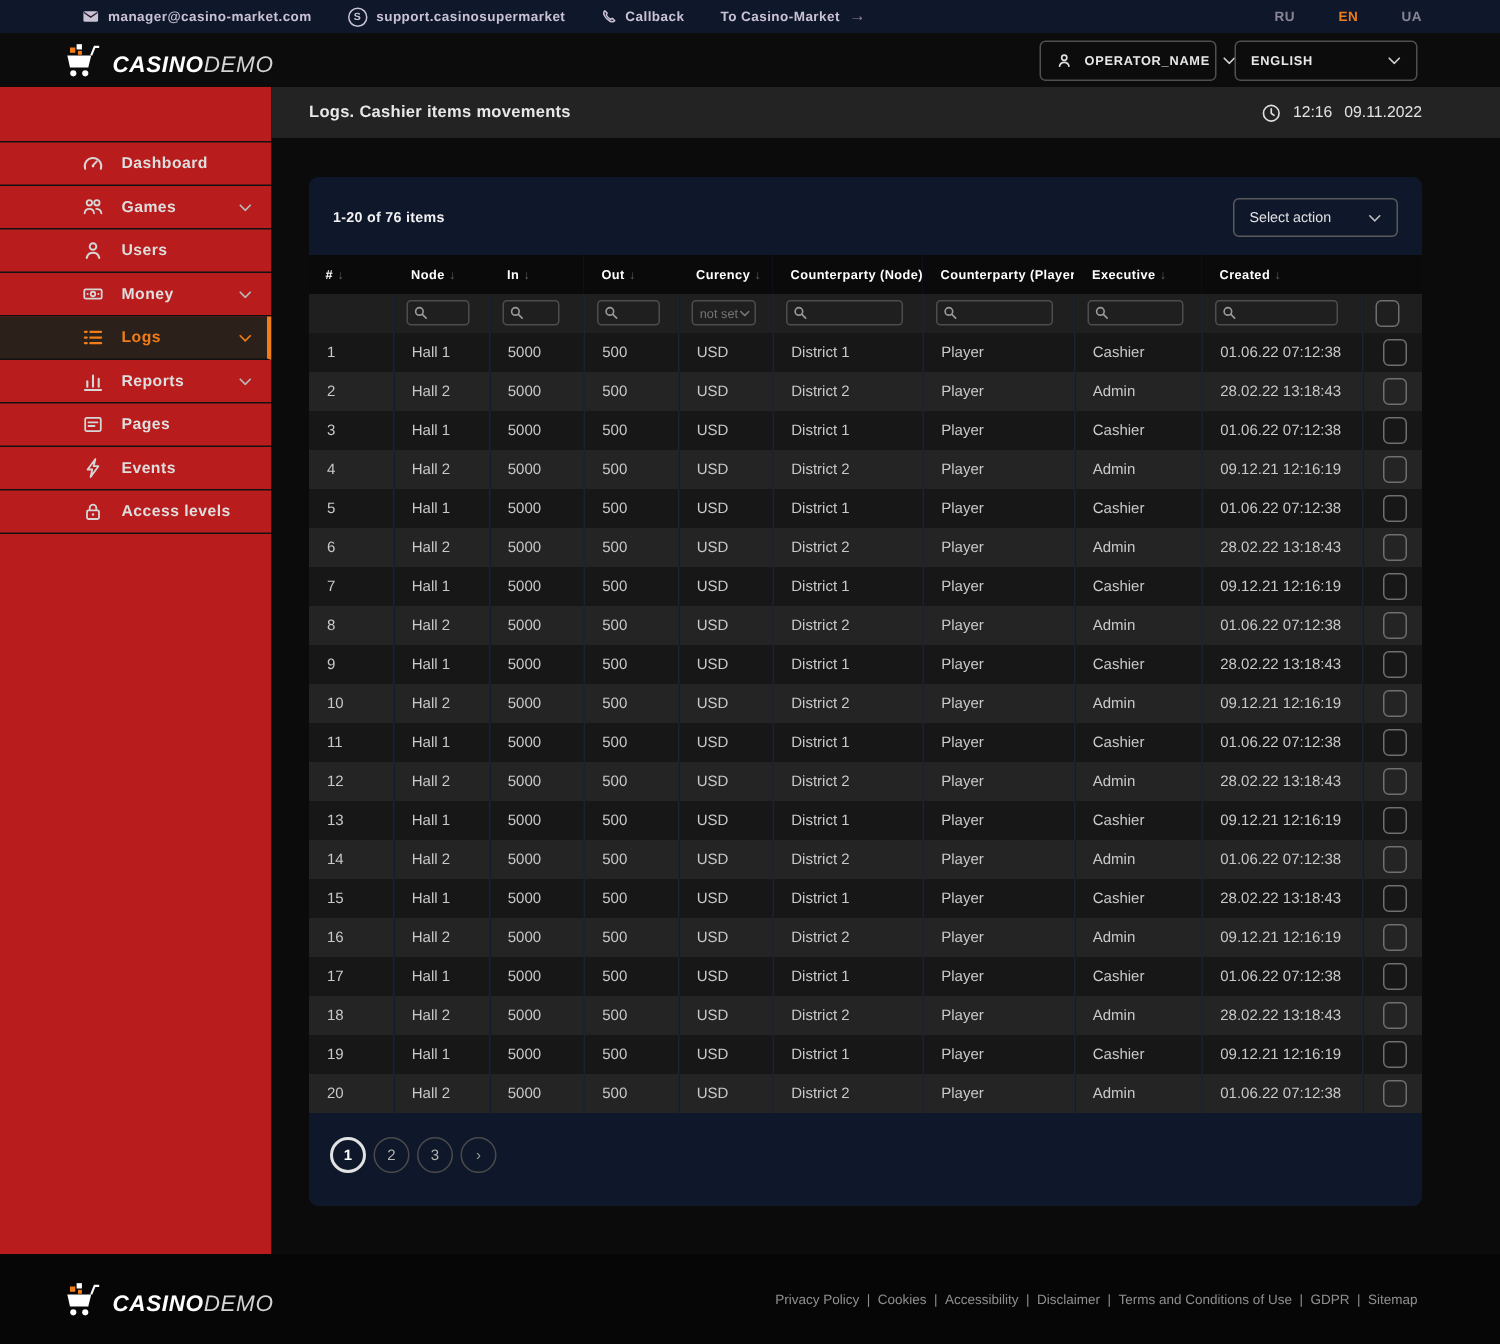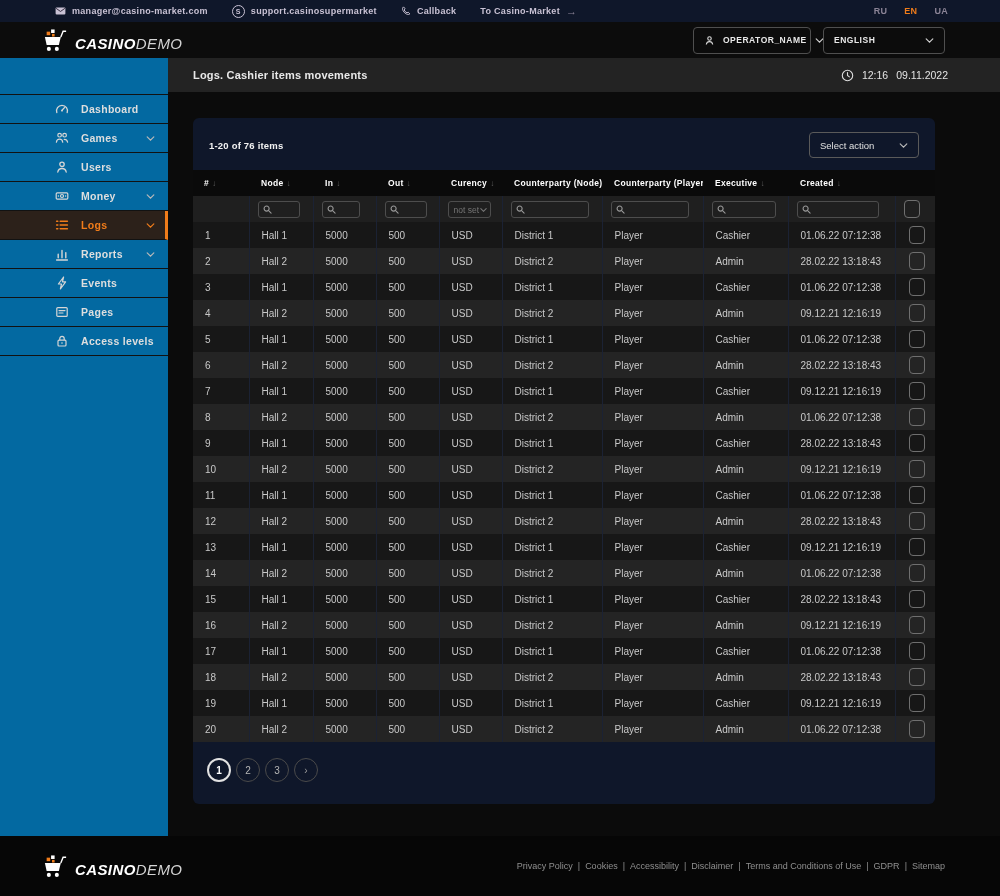--- a/index.html
+++ b/index.html
@@ -3,36 +3,36 @@
 <meta charset="utf-8">
 <style>
   html,body{margin:0;padding:0}
   body{width:1000px;height:896px;background:#0a0a0a;font-family:"Liberation Sans",sans-serif;color:#e8e8e8;overflow:hidden}
   svg{display:block}
   
   .topstrip{height:22px;background:#0f172a;display:flex;align-items:center;padding:0 52px 0 55px;gap:24px;font-size:9px;font-weight:bold;letter-spacing:.3px;color:#c9c2d4;box-sizing:border-box}
   .ts-item{display:flex;align-items:center;gap:6px;cursor:pointer;white-space:nowrap}
   .ts-skype{width:11px;height:11px;border-radius:50%;border:1px solid #c9c2d4;font-size:7px;line-height:11px;text-align:center;font-style:normal}
   .ts-arrow{color:#8d8598;font-size:11px;font-weight:normal}
-  .ts-langs{margin-left:auto;display:flex;gap:17px}
+  .ts-langs{margin-left:auto;display:flex;gap:29px}
   .ts-lang{color:#8b8496;cursor:pointer}
   .ts-lang.active{color:#f07c1a}
   
   .header{height:36px;background:#0c0c0c;display:flex;align-items:center;padding:0 55px 0 42px;box-sizing:border-box}
   .logo{display:flex;align-items:flex-end;gap:6px;font-style:italic;font-size:15px;letter-spacing:.4px;cursor:pointer}
   .logo-casino{font-weight:bold;color:#fff}
   .logo-demo{color:#d4d4d4;font-weight:normal}
   .header-right{margin-left:auto;display:flex;gap:12px}
   .hselect{height:27px;border:1px solid #4f4f4f;border-radius:4px;display:flex;align-items:center;gap:8px;padding:0 10px;font-size:8.5px;font-weight:bold;letter-spacing:.5px;color:#e8e8e8;cursor:pointer;box-sizing:border-box}
   .hselect .chev{margin-left:auto;color:#cfcfcf}
   .hselect.operator{width:118px}
   .hselect.lang{width:122px}
   
   .body-row{display:flex;height:778px}
-  .sidebar{width:168px;background:#0369a1;padding-top:36px;box-sizing:border-box;flex-shrink:0}
+  .sidebar{width:181px;background:#b91c1c;padding-top:36px;box-sizing:border-box;flex-shrink:0}
   .side-nav{border-top:1px solid #121212}
   .side-item{height:29px;display:flex;align-items:center;padding:0 13px 0 55px;border-bottom:1px solid #121212;color:#dedede;cursor:pointer;box-sizing:border-box}
   .s-icon{width:15px;margin-right:11px;display:flex;color:#d6d6d6}
   .s-label{font-size:10.5px;font-weight:bold;letter-spacing:.3px}
   .s-chev{margin-left:auto;color:#b9b9b9;display:flex}
   .side-item.active{background:#2c211a;color:#f07c1a;border-right:3px solid #f07c1a;padding-right:10px}
   .side-item.active .s-icon,.side-item.active .s-chev{color:#f07c1a}
   .main{flex:1;background:#0b0b0b;display:flex;flex-direction:column}
   .titlebar{height:34px;background:#232323;display:flex;align-items:center;padding:0 52px 0 25px;flex-shrink:0}
   .page-title{font-size:11px;font-weight:bold;letter-spacing:.2px}
@@ -223,34 +223,34 @@
           </span>
           <span class="s-label">Reports</span>
           <span class="s-chev">
             <svg viewBox="0 0 10 6" width="9" height="5">
               <path d="M1 1l4 4 4-4" fill="none" stroke="currentColor" stroke-width="1.4" stroke-linecap="round"></path>
             </svg>
           </span>
         </div>
         <div class="side-item">
           <span class="s-icon">
-            <svg viewBox="0 0 14 14" width="14" height="14" fill="none" stroke="currentColor" stroke-width="1.2" stroke-linejoin="round">
-              <path d="M8.6 1 3.4 8h3.1L5.4 13l5.2-7.2H7.4z"></path>
-            </svg>
-          </span>
-          <span class="s-label">Events</span>
-        </div>
-        <div class="side-item">
-          <span class="s-icon">
             <svg viewBox="0 0 14 14" width="14" height="14" fill="none" stroke="currentColor" stroke-width="1.2" stroke-linecap="round">
               <rect x="1.8" y="2.6" width="10.4" height="8.8" rx="1"></rect>
               <path d="M4 5.6h6M4 8h4"></path>
             </svg>
           </span>
           <span class="s-label">Pages</span>
+        </div>
+        <div class="side-item">
+          <span class="s-icon">
+            <svg viewBox="0 0 14 14" width="14" height="14" fill="none" stroke="currentColor" stroke-width="1.2" stroke-linejoin="round">
+              <path d="M8.6 1 3.4 8h3.1L5.4 13l5.2-7.2H7.4z"></path>
+            </svg>
+          </span>
+          <span class="s-label">Events</span>
         </div>
         <div class="side-item">
           <span class="s-icon">
             <svg viewBox="0 0 14 14" width="14" height="14" fill="none" stroke="currentColor" stroke-width="1.2">
               <rect x="3" y="6.2" width="8" height="5.8" rx="1"></rect>
               <path d="M4.8 6.2V4.6a2.2 2.2 0 0 1 4.4 0v1.6"></path>
               <circle cx="7" cy="9" r="0.8" fill="currentColor" stroke="none"></circle>
             </svg>
           </span>
           <span class="s-label">Access levels</span>

